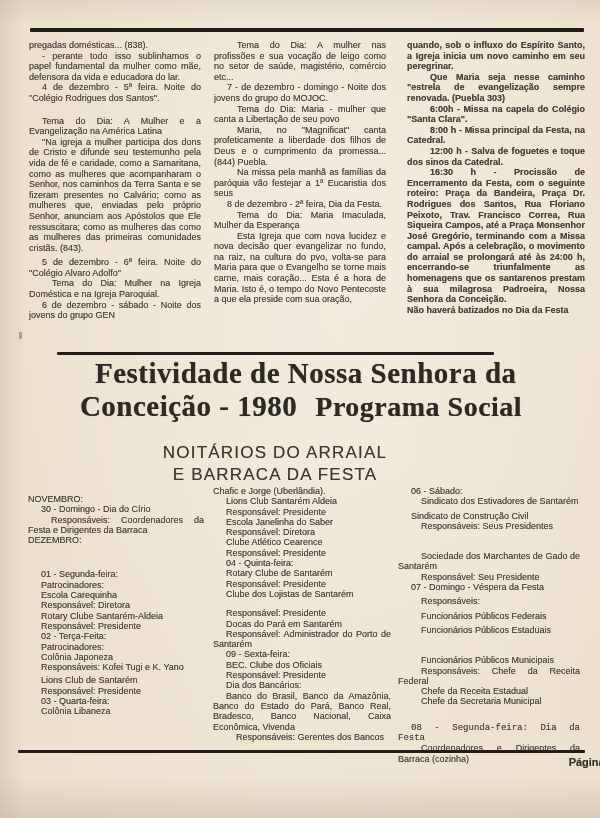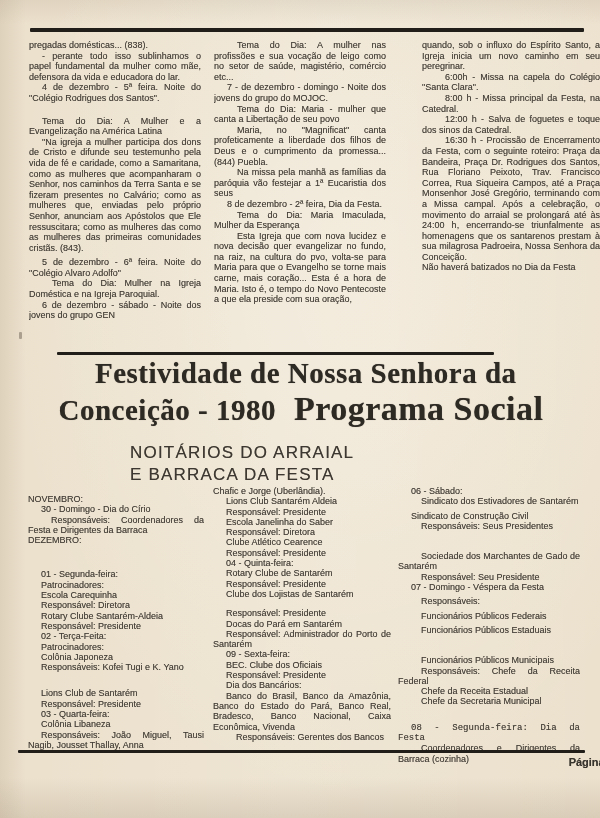--- a/index.html
+++ b/index.html
@@ -18,38 +18,38 @@
   }
   .rule{position:absolute;background:#211e1a;border-radius:1px;}
   .rule-top{left:30px;top:28px;width:554px;height:4px;}
   .rule-mid{left:57px;top:352px;width:437px;height:3px;}
   .rule-bottom{left:18px;top:750px;width:567px;height:3px;}
 
   .col{position:absolute;text-align:justify;text-shadow:0 0 .6px rgba(70,64,56,.55);}
   .tcol{font-size:9px;line-height:10.6px;width:172px;top:40px;height:312px;overflow:hidden;}
   .tcol1{left:29px;}
   .tcol2{left:214px;}
-  .tcol3{left:422px;width:178px;}
+  .tcol3{left:407px;width:178px;font-weight:bold;}
   .pcol{font-size:9px;line-height:10.3px;width:178px;}
   .pcol1{left:28px;top:494px;width:176px;}
   .pcol2{left:213px;top:486px;}
   .pcol3{left:398px;top:486px;width:182px;}
   .para{margin:0;}
   .ind{text-indent:13px;}
   .ind2{text-indent:23px;}
 
   .headline{position:absolute;left:0;top:357px;width:600px;color:#2d2923;
     font-family:"Liberation Serif", serif;font-weight:bold;
     text-shadow:0 0 .7px rgba(45,41,35,.6);}
   .h-line1{position:absolute;left:95px;right:12px;top:0;font-size:29px;
     letter-spacing:.5px;text-align:left;white-space:nowrap;}
   .h-line2{position:absolute;left:10px;right:8px;top:33px;text-align:center;white-space:nowrap;}
   .h-small{font-size:29px;letter-spacing:.5px;}
-  .h-big{font-size:34px;letter-spacing:.5px;margin-left:18px;}
-  .h-sub{position:absolute;left:130px;top:85px;width:320px;text-align:left;
+  .h-big{font-size:28px;letter-spacing:.5px;margin-left:18px;}
+  .h-sub{position:absolute;left:115px;top:85px;width:320px;text-align:center;
     font-family:"Liberation Sans", sans-serif;font-weight:normal;color:#3d3831;
     font-size:17px;line-height:22px;letter-spacing:1.2px;
     text-shadow:0 0 .6px rgba(61,56,49,.6);}
   .page-number{position:absolute;right:24px;top:756px;font-size:11px;font-weight:bold;
     color:#37332d;text-shadow:0 0 .6px rgba(55,51,45,.6);}
   .scan-speck{position:absolute;left:19px;top:332px;width:3px;height:7px;
     background:rgba(95,85,72,.45);border-radius:1px;}
 </style>
 </head>
 <body>
@@ -73,20 +73,21 @@
       <p class="para ind">7 - de dezembro - domingo - Noite dos jovens do grupo do MOJOC.</p>
       <p class="para ind2">Tema do Dia: Maria - mulher que canta a Libertação de seu povo</p>
       <p class="para ind2">Maria, no "Magnificat" canta profeticamente a liberdade dos filhos de Deus e o cumprimento da promessa... (844) Puebla.</p>
       <p class="para ind2">Na missa pela manhã as famílias da paróquia vão festejar a 1ª Eucaristia dos seus</p>
       <p class="para ind">8 de dezembro - 2ª feira, Dia da Festa.</p>
       <p class="para ind2">Tema do Dia: Maria Imaculada, Mulher da Esperança</p>
       <p class="para ind2">Esta Igreja que com nova lucidez e nova decisão quer evangelizar no fundo, na raiz, na cultura do pvo, volta-se para Maria para que o Evangelho se torne mais carne, mais coração... Esta é a hora de Maria. Isto é, o tempo do Novo Pentecoste a que ela preside com sua oração,</p>
     </div>
   <div class="col tcol tcol3">
       <p class="para">quando, sob o influxo do Espírito Santo, a Igreja inicia um novo caminho em seu peregrinar.</p>
+      <p class="para ind2">Que Maria seja nesse caminho "estrela de evangelização sempre renovada. (Puebla 303)</p>
       <p class="para ind2">6:00h - Missa na capela do Colégio "Santa Clara".</p>
       <p class="para ind2">8:00 h - Missa principal da Festa, na Catedral.</p>
       <p class="para ind2">12:00 h - Salva de foguetes e toque dos sinos da Catedral.</p>
       <p class="para ind2">16:30 h - Procissão de Encerramento da Festa, com o seguinte roteiro: Praça da Bandeira, Praça Dr. Rodrigues dos Santos, Rua Floriano Peixoto, Trav. Francisco Correa, Rua Siqueira Campos, até a Praça Monsenhor José Gregório, terminando com a Missa campal. Após a celebração, o movimento do arraial se prolongará até às 24:00 h, encerrando-se triunfalmente as homenagens que os santarenos prestam à sua milagrosa Padroeira, Nossa Senhora da Conceição.</p>
       <p class="para">Não haverá batizados no Dia da Festa</p>
     </div>
 
   <div class="rule rule-mid"></div>
 
   <header class="headline">
@@ -108,25 +109,24 @@
       <p class="para ind" style="margin-top: 24px;">01 - Segunda-feira:</p>
       <p class="para ind">Patrocinadores:</p>
       <p class="para ind">Escola Carequinha</p>
       <p class="para ind">Responsável: Diretora</p>
       <p class="para ind">Rotary Clube Santarém-Aldeia</p>
       <p class="para ind">Responsável: Presidente</p>
       <p class="para ind">02 - Terça-Feita:</p>
       <p class="para ind">Patrocinadores:</p>
       <p class="para ind">Colônia Japoneza</p>
       <p class="para ind">Responsáveis: Kofei Tugi e K. Yano</p>
-      <p class="para ind" style="margin-top: 16px;">Lions Club de Santarém</p>
+      <p class="para ind" style="margin-top: 3px;">Lions Club de Santarém</p>
       <p class="para ind">Responsável: Presidente</p>
       <p class="para ind">03 - Quarta-feira:</p>
       <p class="para ind">Colônia Libaneza</p>
-      <p class="para ind">Responsáveis: João Miguel, Tausi Nagib, Jousset Thallay, Anna</p>
     </div>
   <div class="col pcol pcol2">
       <p class="para">Chafic e Jorge (Uberlândia).</p>
       <p class="para ind">Lions Club Santarém Aldeia</p>
       <p class="para ind">Responsável: Presidente</p>
       <p class="para ind">Escola Janelinha do Saber</p>
       <p class="para ind">Responsável: Diretora</p>
       <p class="para ind">Clube Atlético Cearence</p>
       <p class="para ind">Responsável: Presidente</p>
       <p class="para ind">04 - Quinta-feira:</p>

